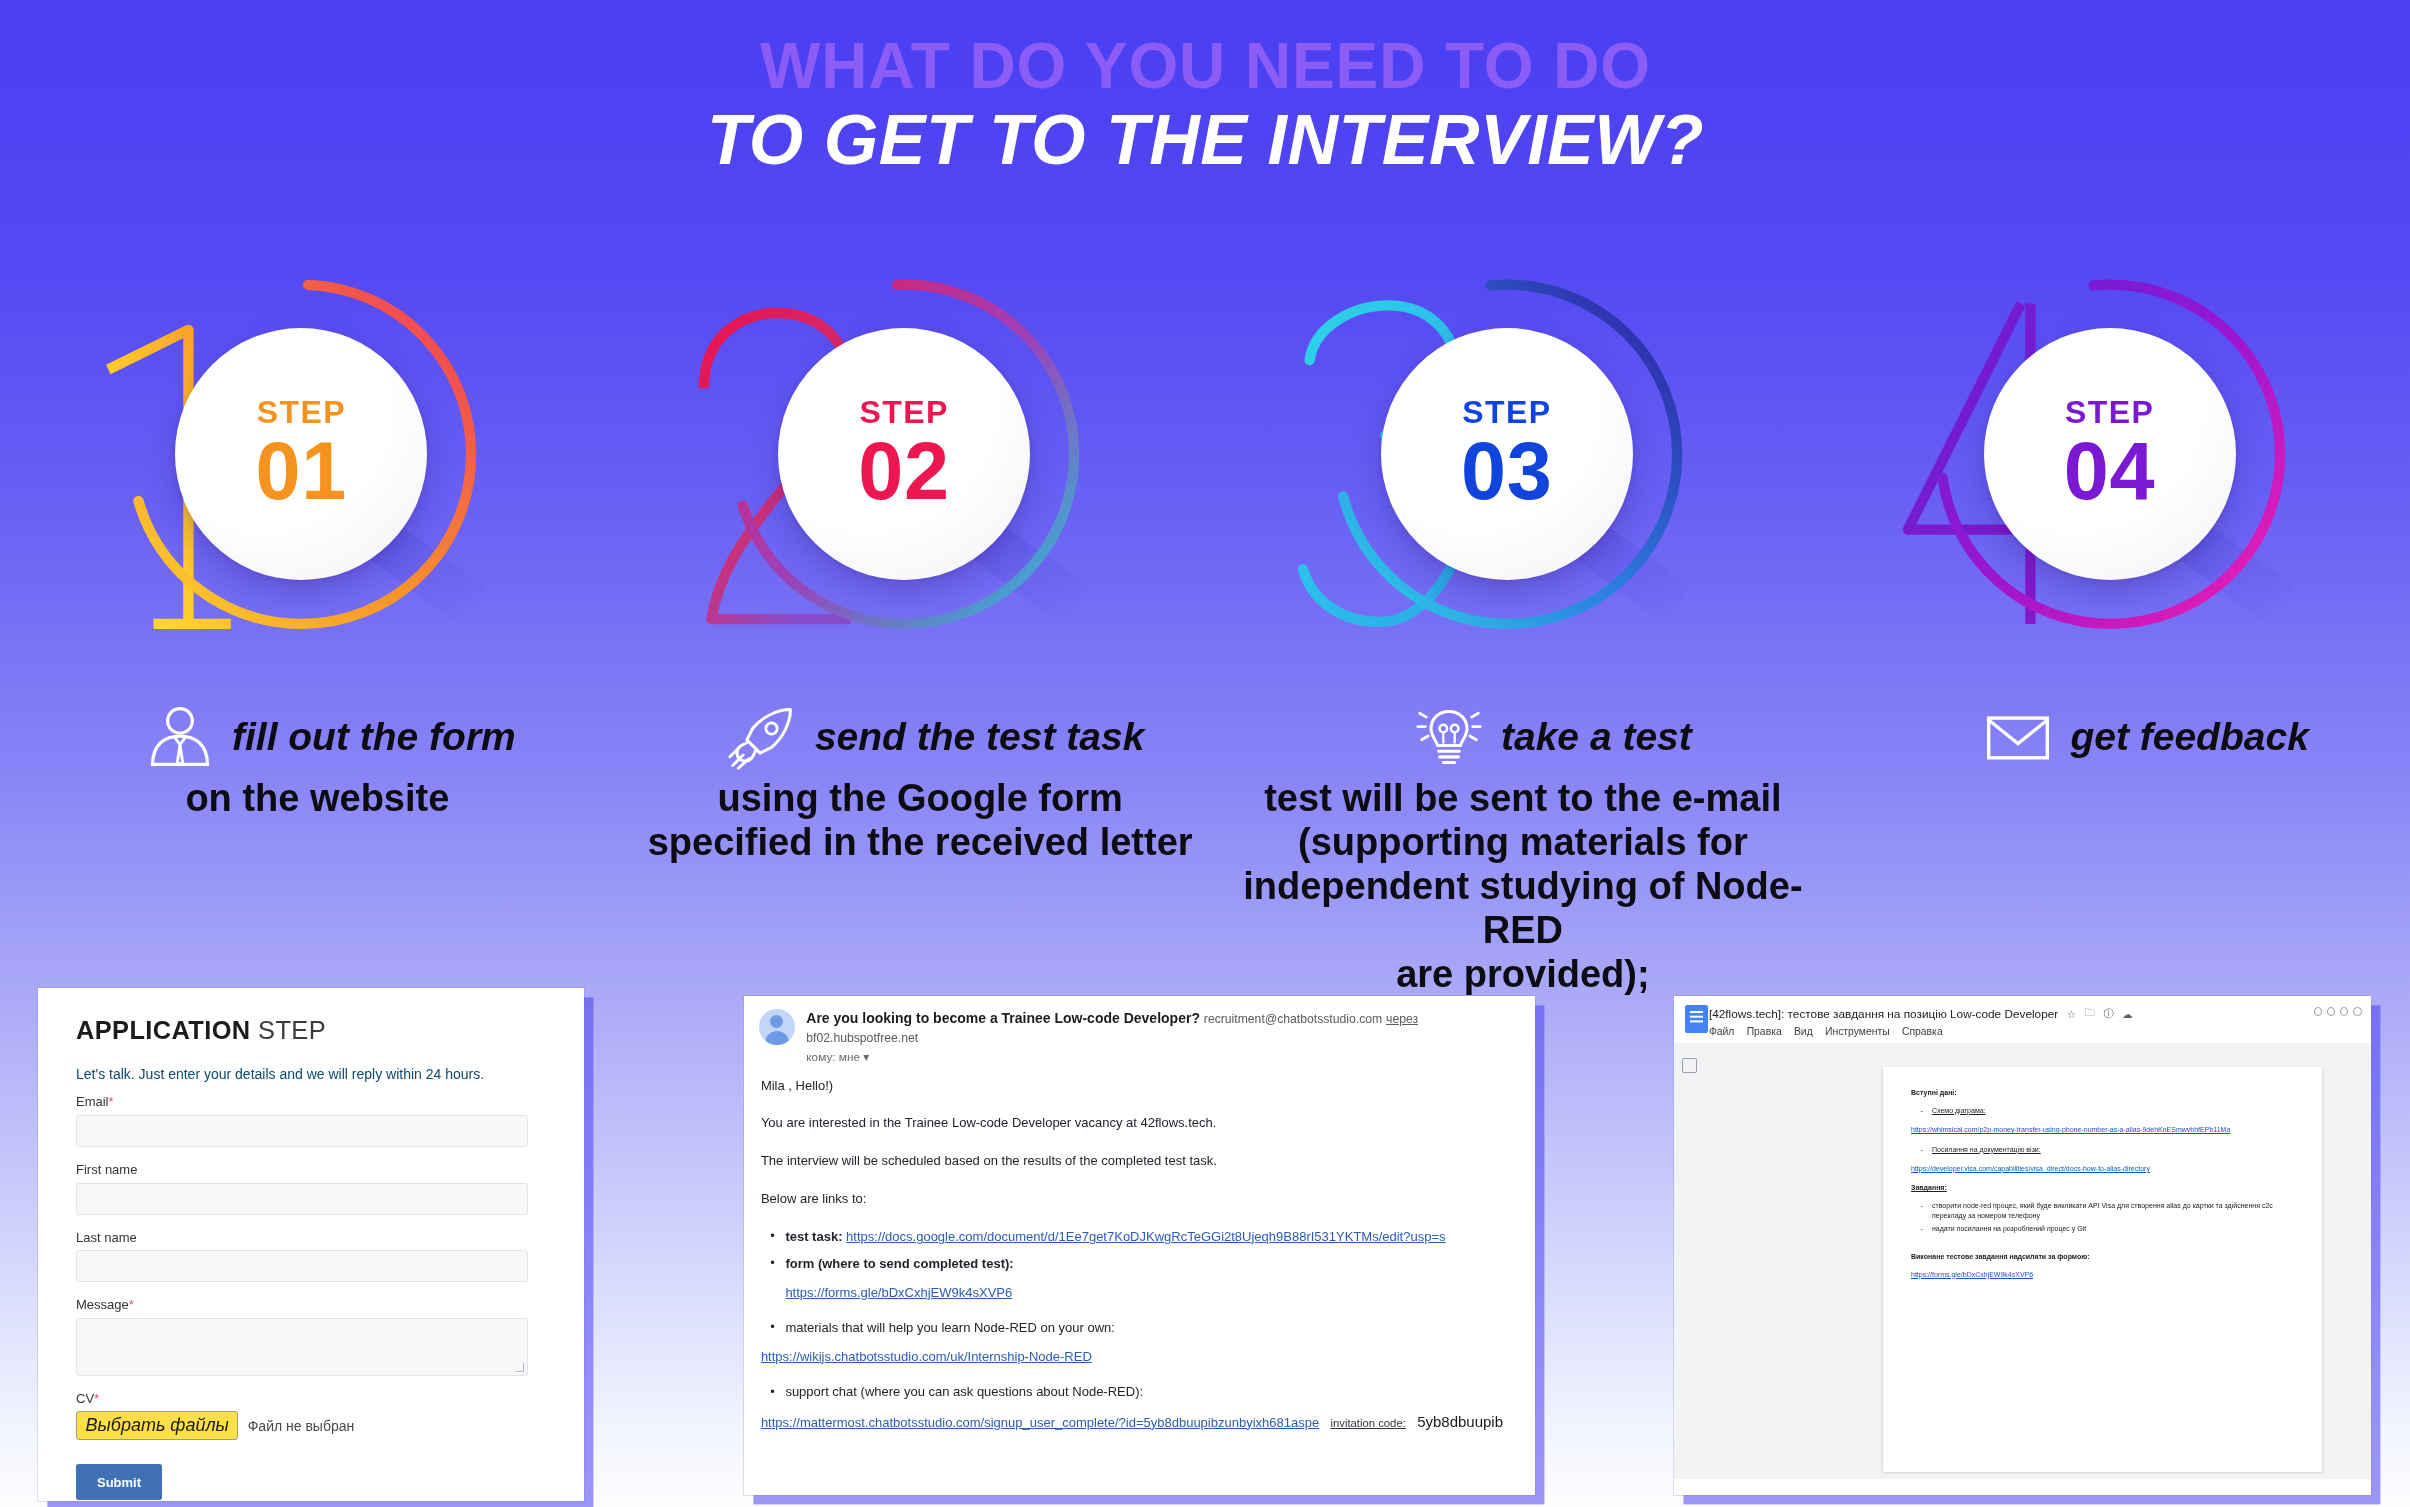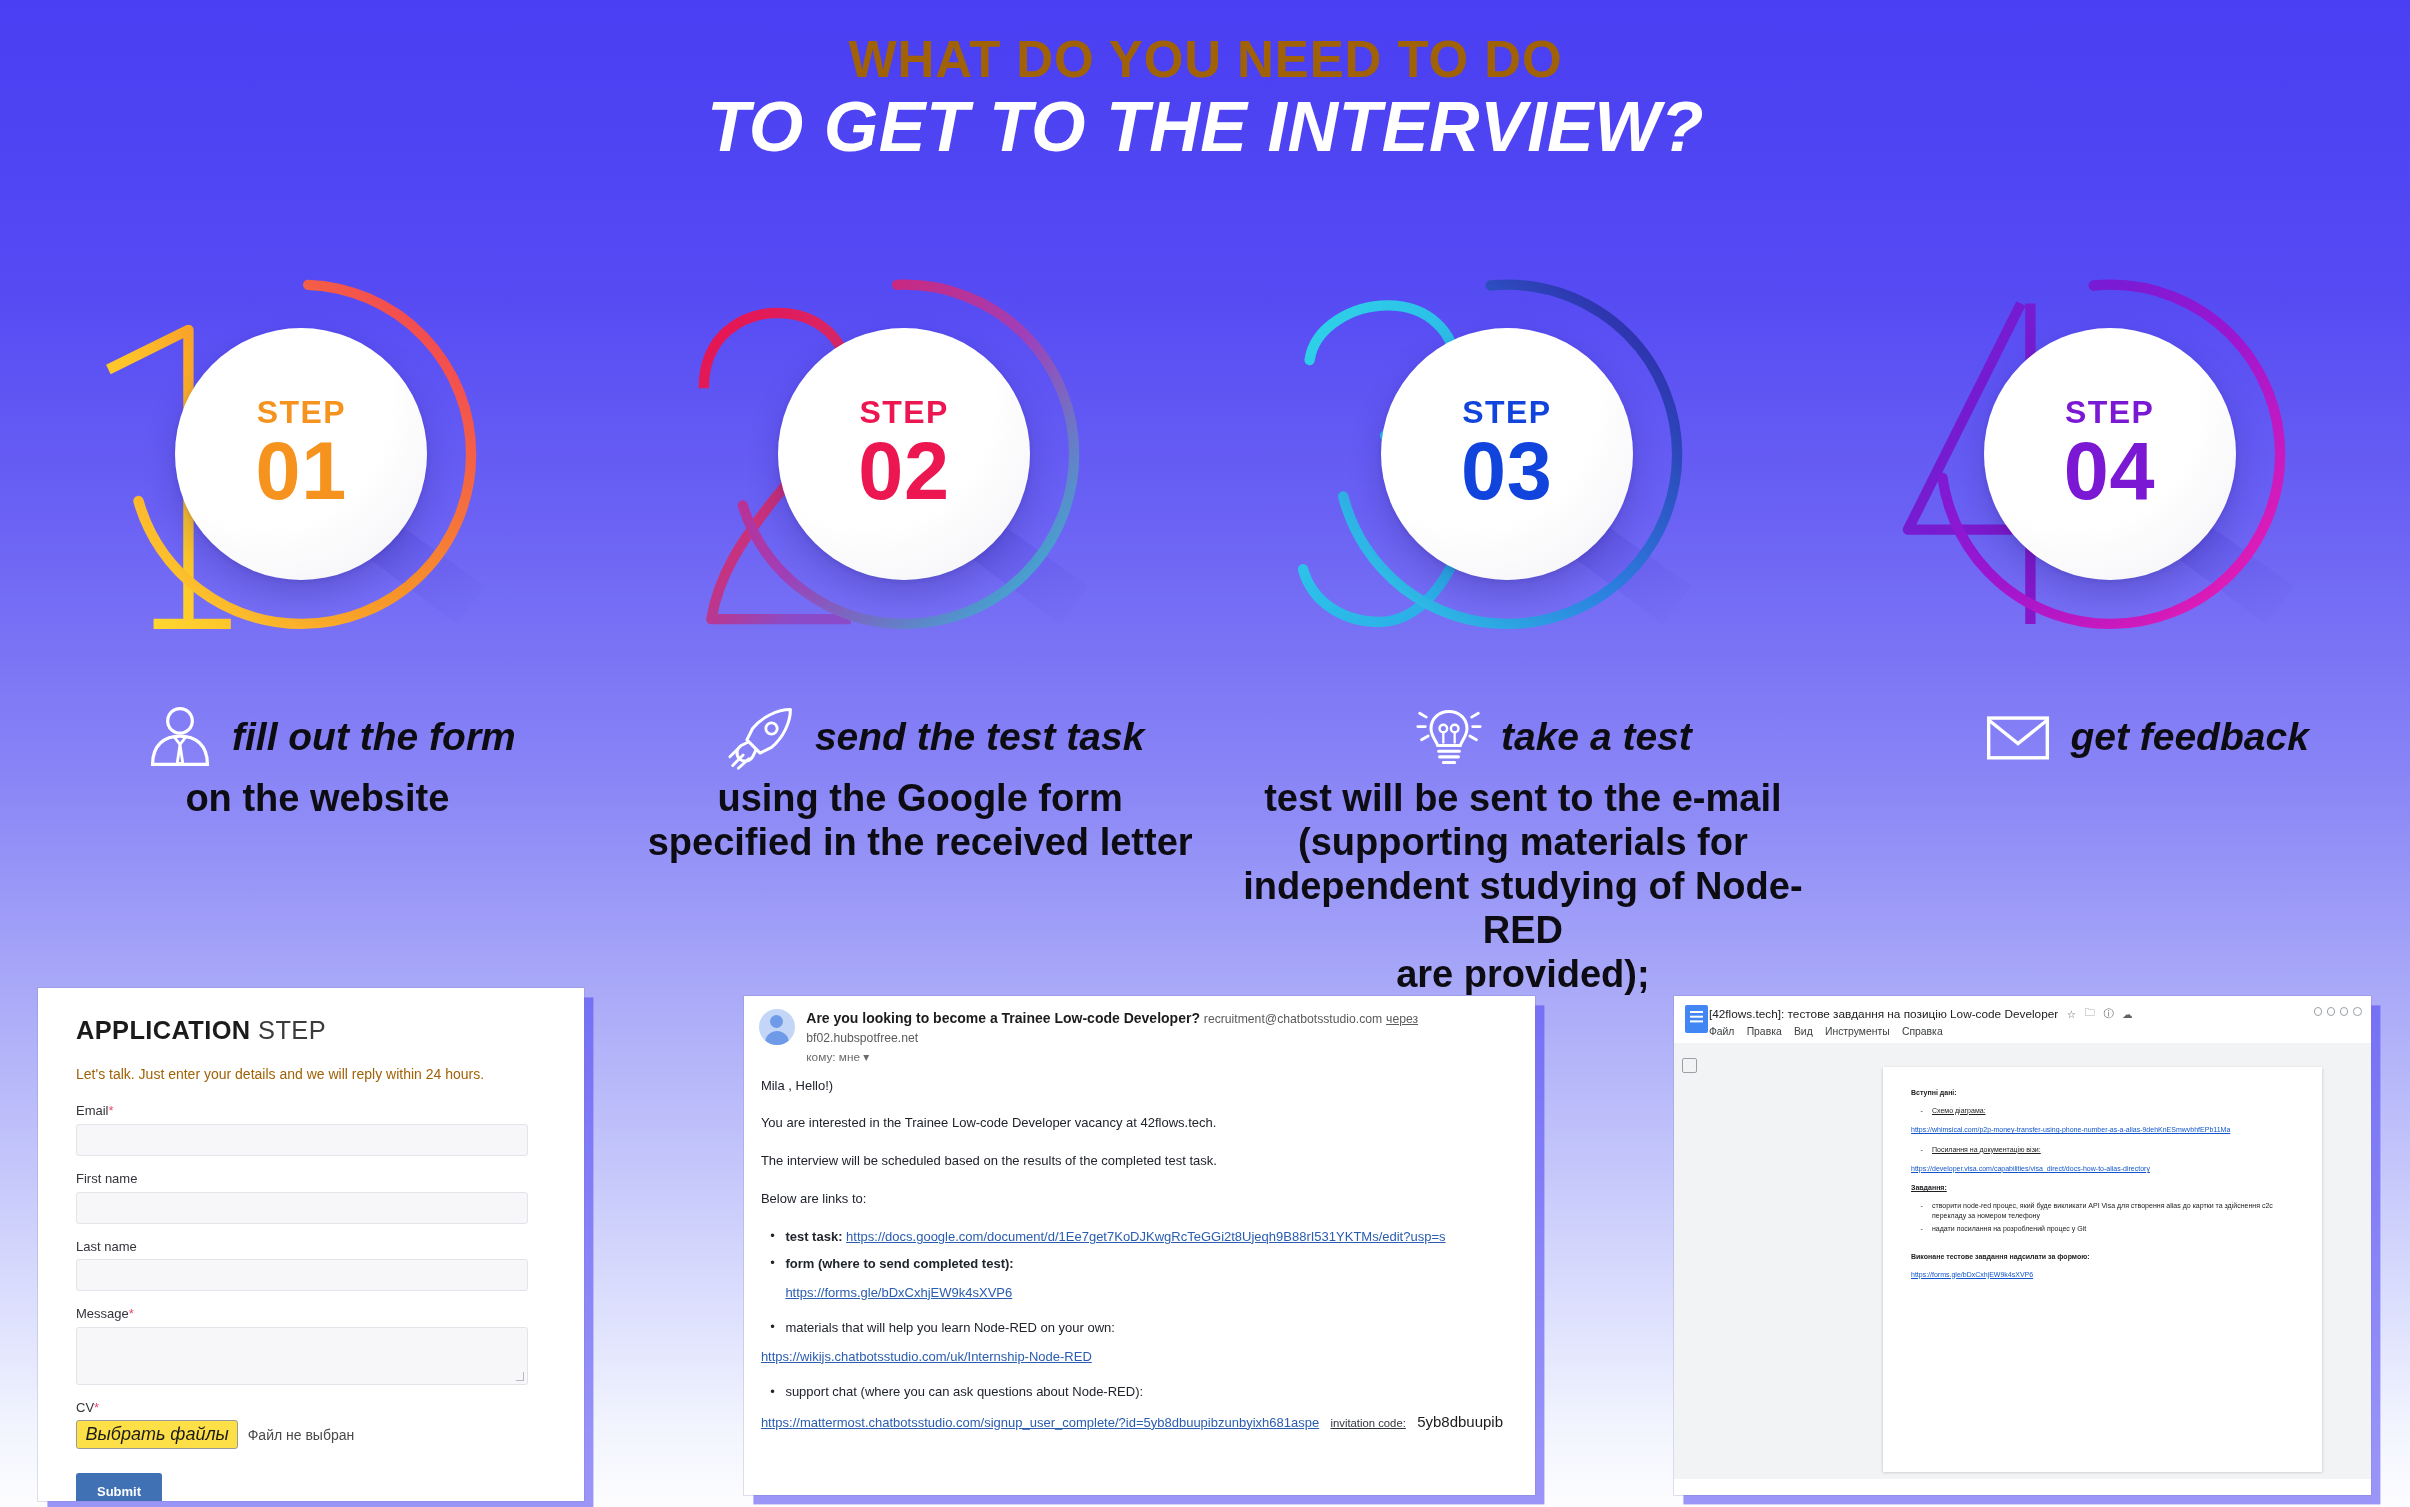--- a/index.html
+++ b/index.html
@@ -16,22 +16,22 @@
       #e0e3fd 88%,
       #f3f5fe 95%,
       #fdfdff 100%);
     overflow: hidden;
     position: relative;
   }
 
   
   .title-block { width: 2411px; text-align: center; padding-top: 34px; }
   .title-line1 {
-    color: #a16207;
-    font-size: 51px;
+    color: #8b5cf6;
+    font-size: 64px;
     font-weight: bold;
     letter-spacing: 0.9px;
     line-height: 1.02;
     white-space: nowrap;
   }
   .title-line2 {
     color: #ffffff;
     font-size: 70px;
     font-weight: bold;
     font-style: italic;
@@ -133,21 +133,21 @@
     background: #ffffff;
     box-shadow: 0 0 0 0.9px rgba(120,120,180,0.25), 9.4px 9.4px 0 0 rgba(74,63,242,0.55);
     overflow: hidden;
   }
 
   
   .shot-form { left: 38px; top: 9.4px; width: 546px; height: 513px; padding: 28px 38px 0 38px; }
   .af-title { font-size: 25.4px; letter-spacing: 0.4px; margin-bottom: 21px; color:#1b1b1b; }
   .af-title b { font-weight: bold; }
   .af-title span { font-weight: normal; color:#3b3b3b; }
-  .af-sub { font-size: 14px; color: #a16207; margin-bottom: 21px; }
+  .af-sub { font-size: 14px; color: #0c4a6e; margin-bottom: 12px; }
   .af-label { font-size: 13px; color: #33333b; margin-bottom: 5.6px; }
   .af-label i { color: #e8486b; font-style: normal; }
   .af-input {
     height: 32px; background: #f7f7f9;
     border: 0.9px solid #e3e3e9; border-radius: 2.8px; margin-bottom: 15px;
     width: 452px;
   }
   .af-area {
     height: 58px; background: #f7f7f9;
     border: 0.9px solid #e3e3e9; border-radius: 2.8px; margin-bottom: 15px;

